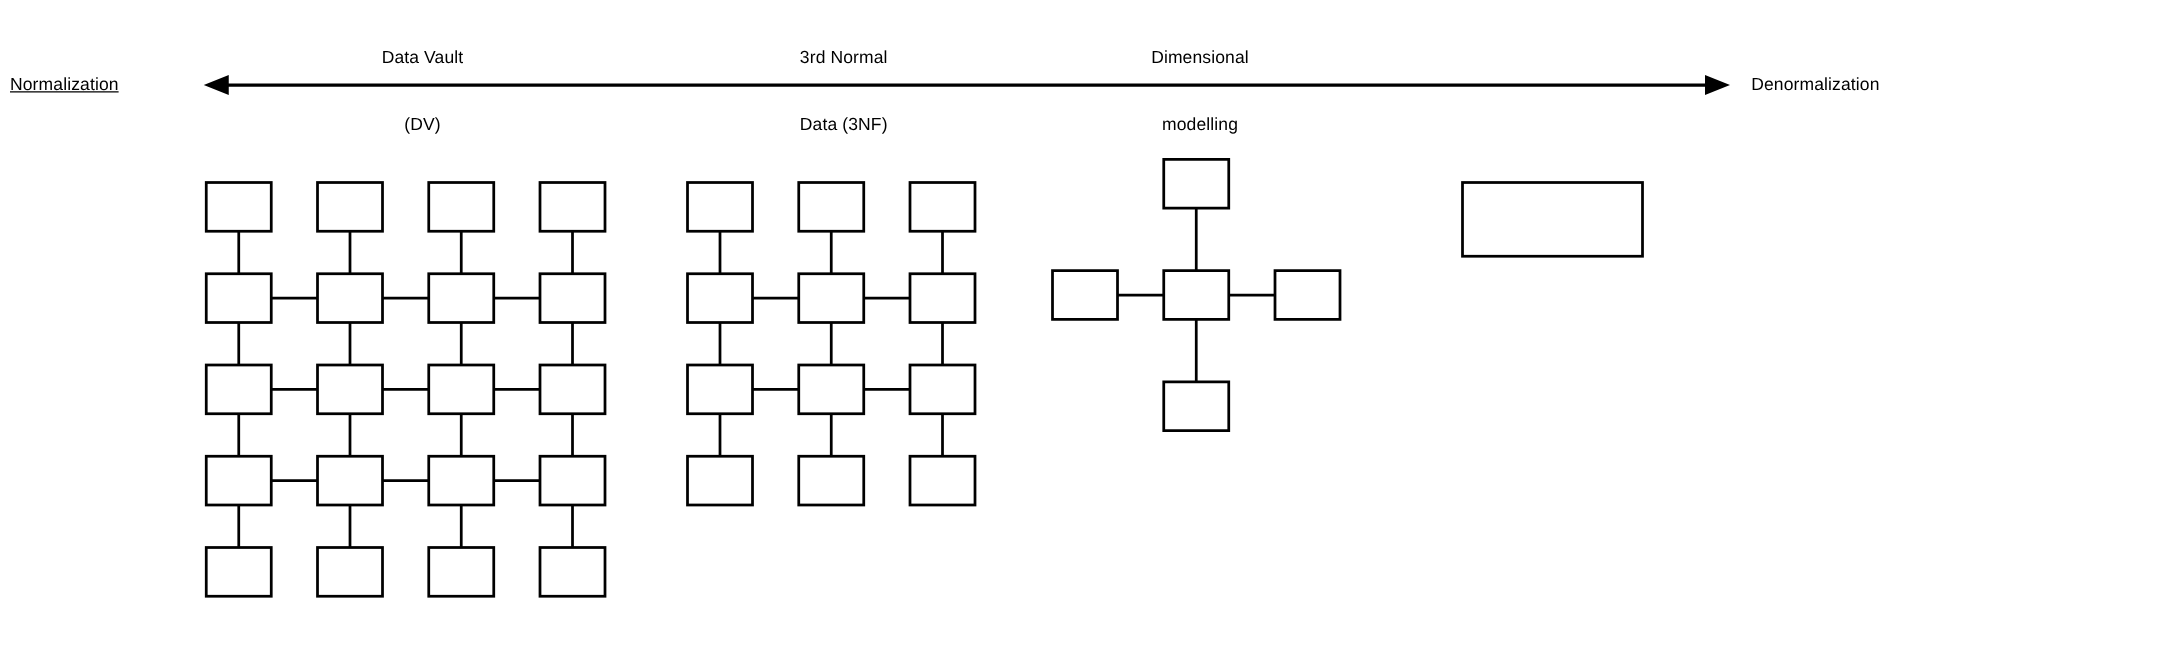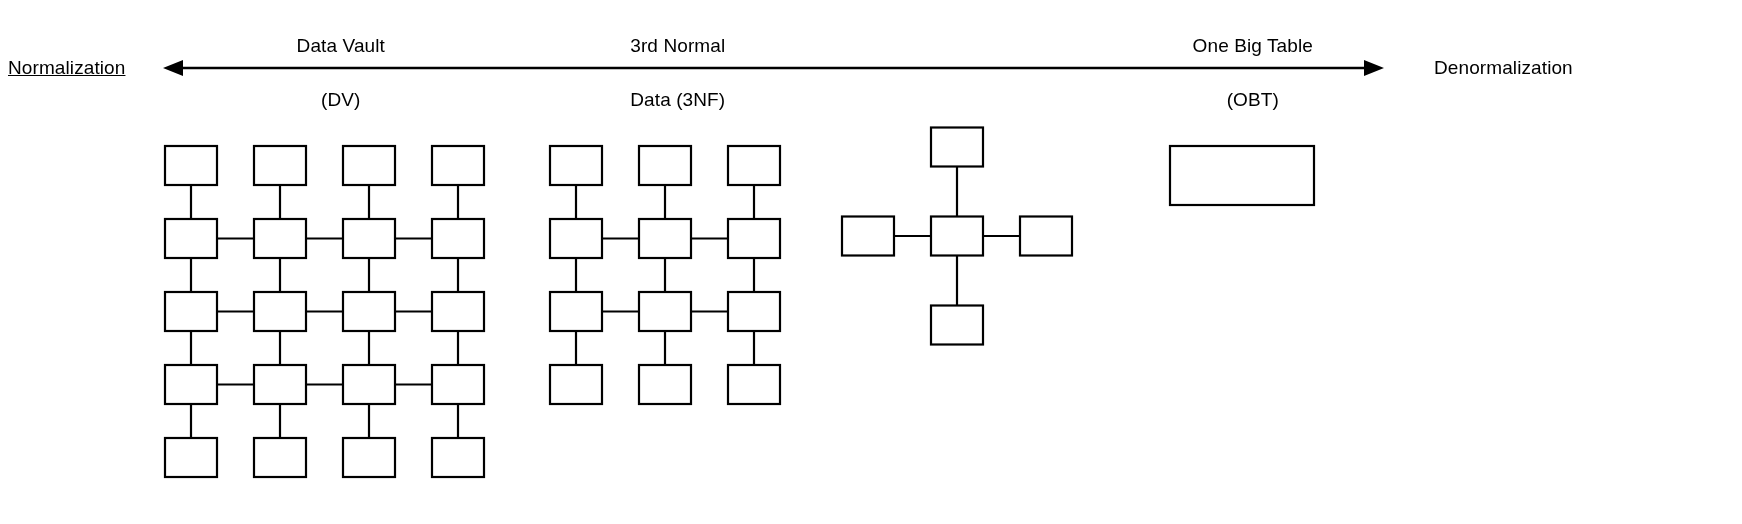--- a/index.html
+++ b/index.html
@@ -18,21 +18,21 @@
   }
   #canvas {
     position: absolute;
     inset: 0;
     width: 1742px;
     height: 524px;
   }
   
   .lbl {
     position: absolute;
-    font-size: 19px;
+    font-size: 14px;
     line-height: 27px;
     color: #000;
     white-space: pre;
     text-align: center;
     letter-spacing: 0.1px;
   }
   .lbl.col-title {
     transform: translateX(-50%);
   }
   .lbl.end-left {
@@ -63,37 +63,37 @@
   }
 </style>
 </head>
 <body>
 
 <div id="canvas">
 
   
   <div class="lbl end-left" style="left:8px; top:54px;">Normalization</div>
 
-  <div class="lbl end-right" style="left:1401px; top:54px;margin-left:33px;">Denormalization</div>
+  <div class="lbl end-right" style="left:1401px; top:54px;">Denormalization</div>
 
   <div class="lbl col-title" style="left:330px; top:5px;">
     <span>Data Vault</span><br>
     <span>(DV)</span>
   </div>
 
   <div class="lbl col-title" style="left:667px; top:5px;text-align:right;">
     <span>3rd Normal</span><br>
     <span>Data (3NF)</span>
   </div>
 
+  <div class="lbl col-title" style="left:952px; top:5px;">
+    <span>Dimensional</span><br>
+    <span>modelling</span>
+  </div>
 
-  <div class="lbl col-title" style="left:1242px; top:5px;">
-    <span>One Big Table</span><br>
-    <span>(OBT)</span>
-  </div>
 
   
   <svg id="art" width="1742" height="524" viewBox="0 0 1742 524" xmlns="http://www.w3.org/2000/svg">
     <g id="axis-group">
         <line x1="177" y1="68" x2="1370" y2="68" class="axis"></line>
         <polygon points="163,68 183,60 183,76" class="arrowhead"></polygon>
         <polygon points="1384,68 1364,60 1364,76" class="arrowhead"></polygon>
       </g>
     <g id="dv-group">
         <line x1="191" y1="185" x2="191" y2="219" class="conn"></line>

